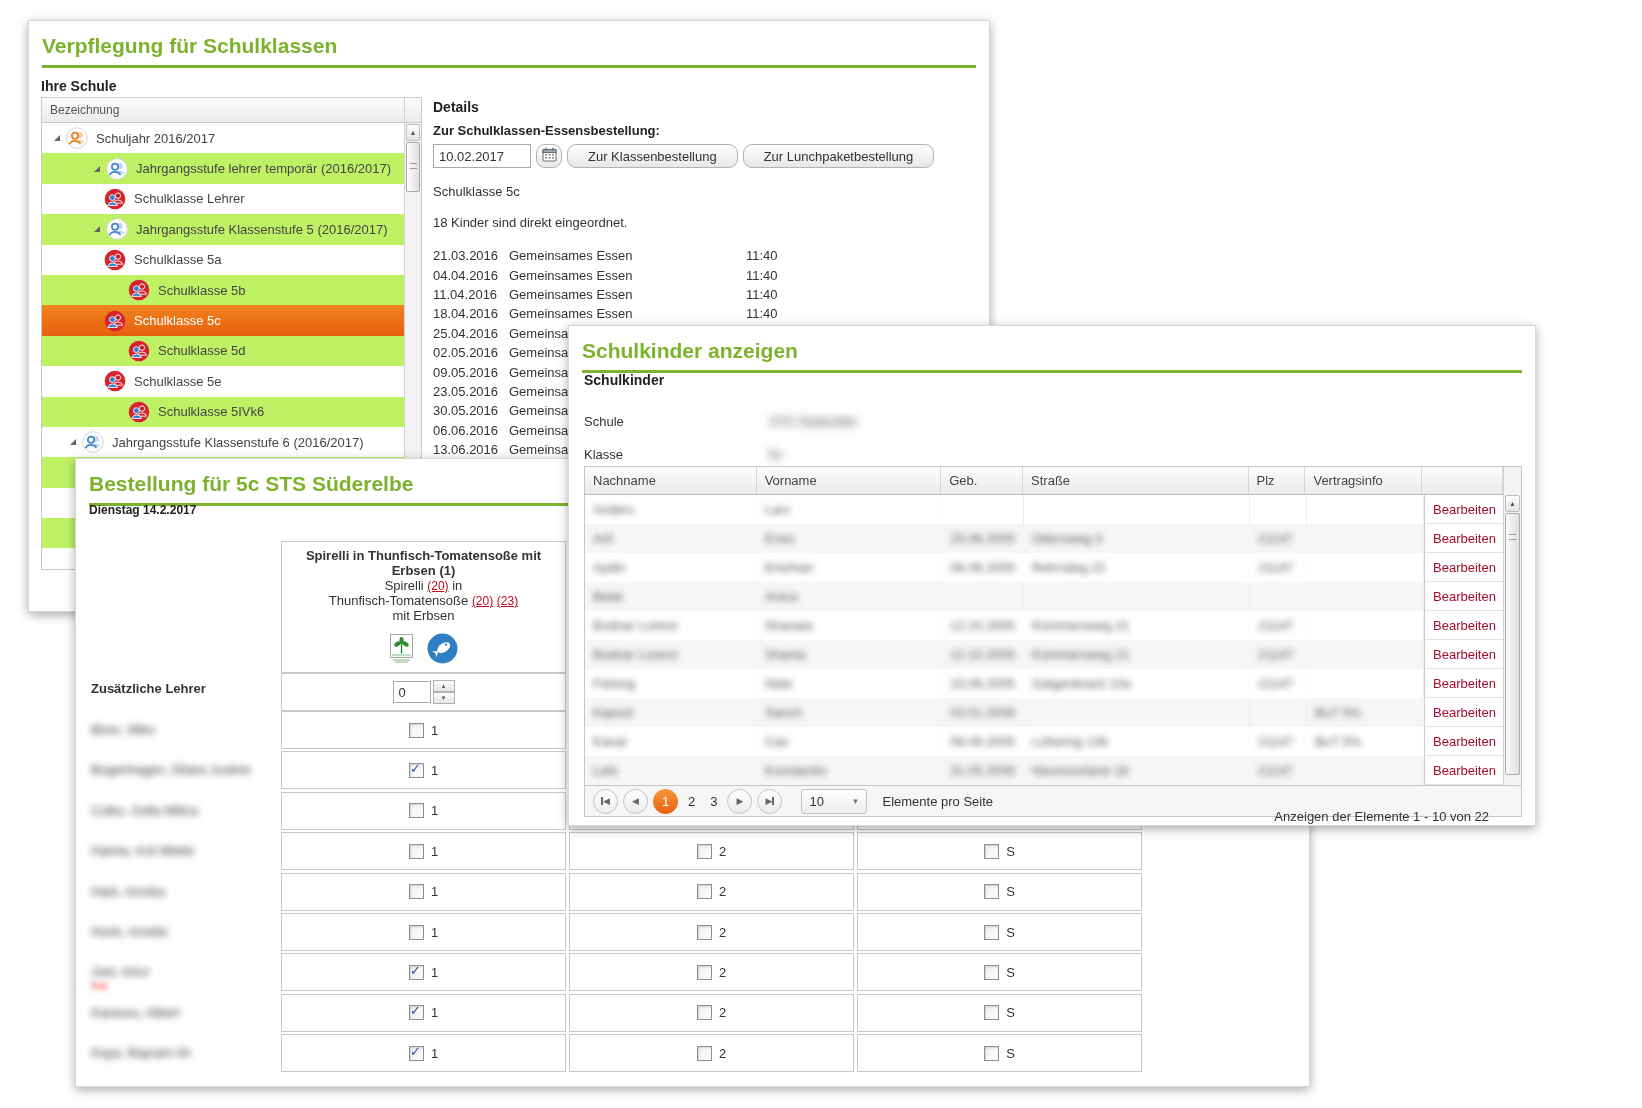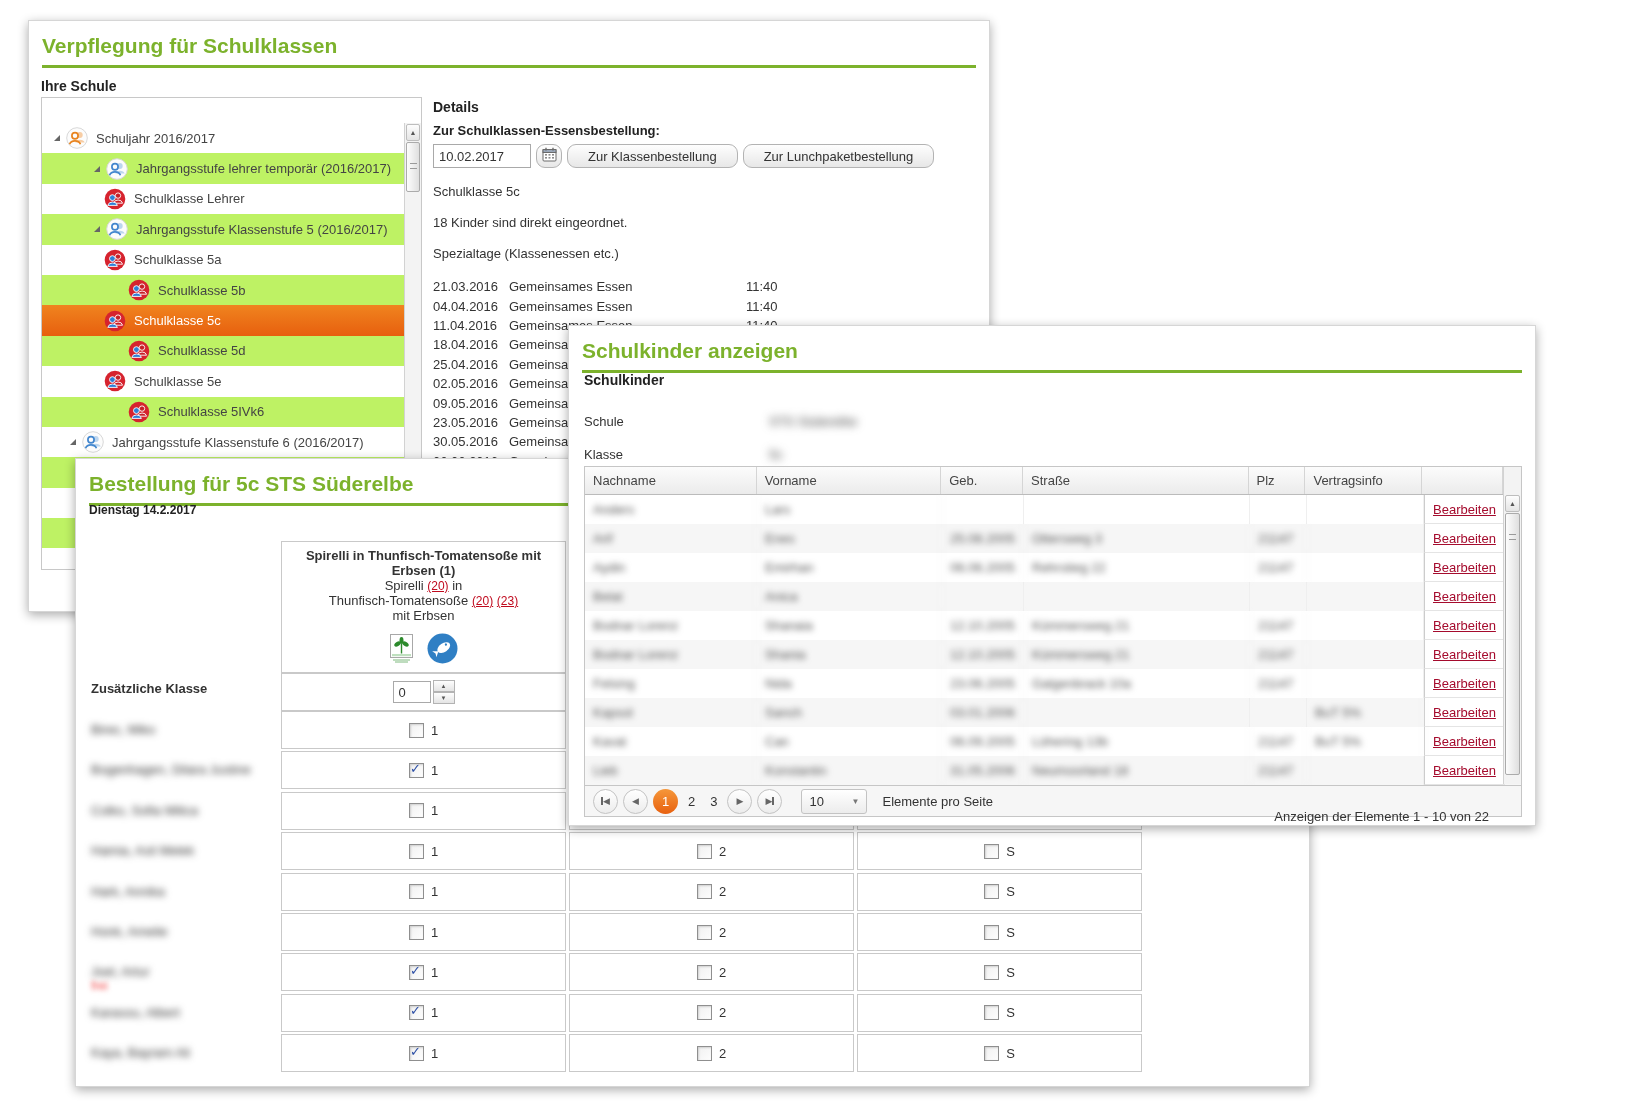--- a/index.html
+++ b/index.html
@@ -71,21 +71,21 @@
   .w3lbl{position:absolute;left:15px;font-size:13px;}
   .w3val{position:absolute;left:200px;font-size:13px;}
   .tbl{position:absolute;left:15px;top:140px;width:938px;border:1px solid #c6c6c6;box-sizing:border-box;}
   .thr{display:flex;height:27px;background:linear-gradient(#fcfcfc,#ebebeb);border-bottom:1px solid #bbb;}
   .th{font-size:13px;color:#444;line-height:27px;padding-left:8px;box-sizing:border-box;border-right:1px solid #d5d5d5;overflow:hidden;white-space:nowrap;}
   .th:last-child{border-right:none;}
   .tr{display:flex;height:29px;background:#fff;}
   .tr.alt{background:#f6f6f6;}
   .td{font-size:13px;line-height:29px;padding-left:8px;box-sizing:border-box;overflow:hidden;white-space:nowrap;border-right:1px solid #efefef;}
   .td.act{background:#fff;border-left:1px solid #ccc;border-right:none;border-bottom:1px solid #e4e4e4;}
-  .edit{color:#a50b2d;text-decoration:underline;font-size:13px;cursor:pointer;}
+  .edit{color:#a50b2d;font-size:13px;cursor:pointer;}
   .tsb{box-sizing:border-box;background:#f3f3f3;border-left:1px solid #d2d2d2;}
   .pager{position:relative;display:flex;align-items:center;height:30px;background:#f6f6f6;border-top:1px solid #c6c6c6;
          padding-left:8px;gap:5px;font-size:13px;color:#333;}
   .pc{width:23px;height:23px;border-radius:50%;border:1px solid #c3c3c3;background:linear-gradient(#fff,#ececec);
       display:flex;align-items:center;justify-content:center;font-size:9px;color:#666;cursor:pointer;flex:none;}
   .pc.cur{width:25px;height:25px;background:linear-gradient(#f5973a,#e8610f);border:none;color:#fff;font-size:13px;}
   .pnum{padding:0 5px;cursor:pointer;}
   .psel{width:50px;height:23px;margin-left:14px;border:1px solid #c3c3c3;border-radius:3px;background:linear-gradient(#fff,#ececec);
         display:flex;align-items:center;justify-content:space-between;padding:0 7px;cursor:pointer;}
   .psel .car{font-size:8px;color:#777;}
@@ -97,20 +97,23 @@
 <body>
 
 <div class="stage">
 
   <section class="win" id="win1">
     <h1 class="wtitle">Verpflegung für Schulklassen</h1>
     <div class="wrule"></div>
     <div class="sect">Ihre Schule</div>
 
     <div class="tree">
+      <div class="tree-head">
+        <span>Bezeichnung</span>
+      </div>
       <div class="tree-body" id="treeBody">
           <div class="trow">
             <span class="texp" style="margin-left: 12px;"></span>
             <span class="ticon" style="margin-left: 6px;"><svg width="22" height="22" viewBox="0 0 22 22">
                 <circle cx="11" cy="11" r="10.3" fill="#fcfcfc" stroke="#d8d8d8"></circle>
                 <circle cx="13.8" cy="8" r="2.9" fill="#f7cda4"></circle>
                 <path d="M9.3 15.5a5 4.3 0 0 1 9.4 0z" fill="#f7cda4"></path>
                 <circle cx="9" cy="8.7" r="3.1" fill="none" stroke="#e8831e" stroke-width="1.7"></circle>
                 <path d="M3.6 17.2a5.6 4.6 0 0 1 10.8 0" fill="none" stroke="#e8831e" stroke-width="1.7"></path>
               </svg></span>
@@ -263,21 +266,20 @@
                   <rect x="6.5" y="10" width="2" height="1.6"></rect>
                   <rect x="10" y="10" width="2" height="1.6"></rect>
                 </g>
               </svg></span>
           </button>
         <button class="btn">Zur Klassenbestellung</button>
         <button class="btn">Zur Lunchpaketbestellung</button>
       </div>
       <div class="d-line">Schulklasse 5c</div>
       <div class="d-line">18 Kinder sind direkt eingeordnet.</div>
-      <div class="d-line">Spezialtage (Klassenessen etc.)</div>
       <div class="sdays" id="sdays">
           <div class="sday">
             <span class="dd">21.03.2016</span>
             <span class="dl">Gemeinsames Essen</span>
             <span class="dt">11:40</span>
           </div>
           <div class="sday">
             <span class="dd">04.04.2016</span>
             <span class="dl">Gemeinsames Essen</span>
             <span class="dt">11:40</span>
@@ -362,21 +364,21 @@
                 <g transform="rotate(-35 15.5 15.5)" fill="#fff">
                   <ellipse cx="17" cy="15.5" rx="7.2" ry="4.4"></ellipse>
                   <path d="M10.5 15.5 L5.5 11.8 L7 15.5 L5.5 19.2 Z"></path>
                   <circle cx="20.6" cy="14.2" r="1.1" fill="#2f7fc4"></circle>
                 </g>
               </svg></span>
           </div>
         </div>
         <div class="mealcard" style="left: 493px; top: 82px; height: 132px;"></div>
         <div class="mealcard" style="left: 781px; top: 82px; height: 132px;"></div>
-        <div class="rowlabel b" style="top: 222px;">Zusätzliche Klasse</div>
+        <div class="rowlabel b" style="top: 222px;">Zusätzliche Lehrer</div>
         <div class="cellbox" style="left: 205px; top: 214px;">
           <span class="spinner">
             <input class="inp" value="0" style="height: 20px;">
             <span class="spin-btns">
               <span>▲</span>
               <span>▼</span>
             </span>
           </span>
         </div>
         <div class="rowlabel rdn" style="top: 263px;">Birec, Miko</div>

